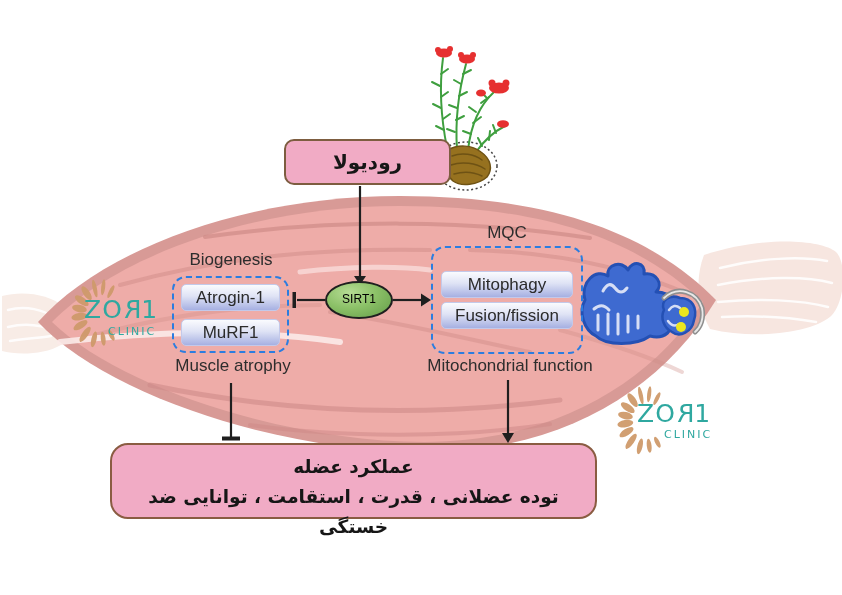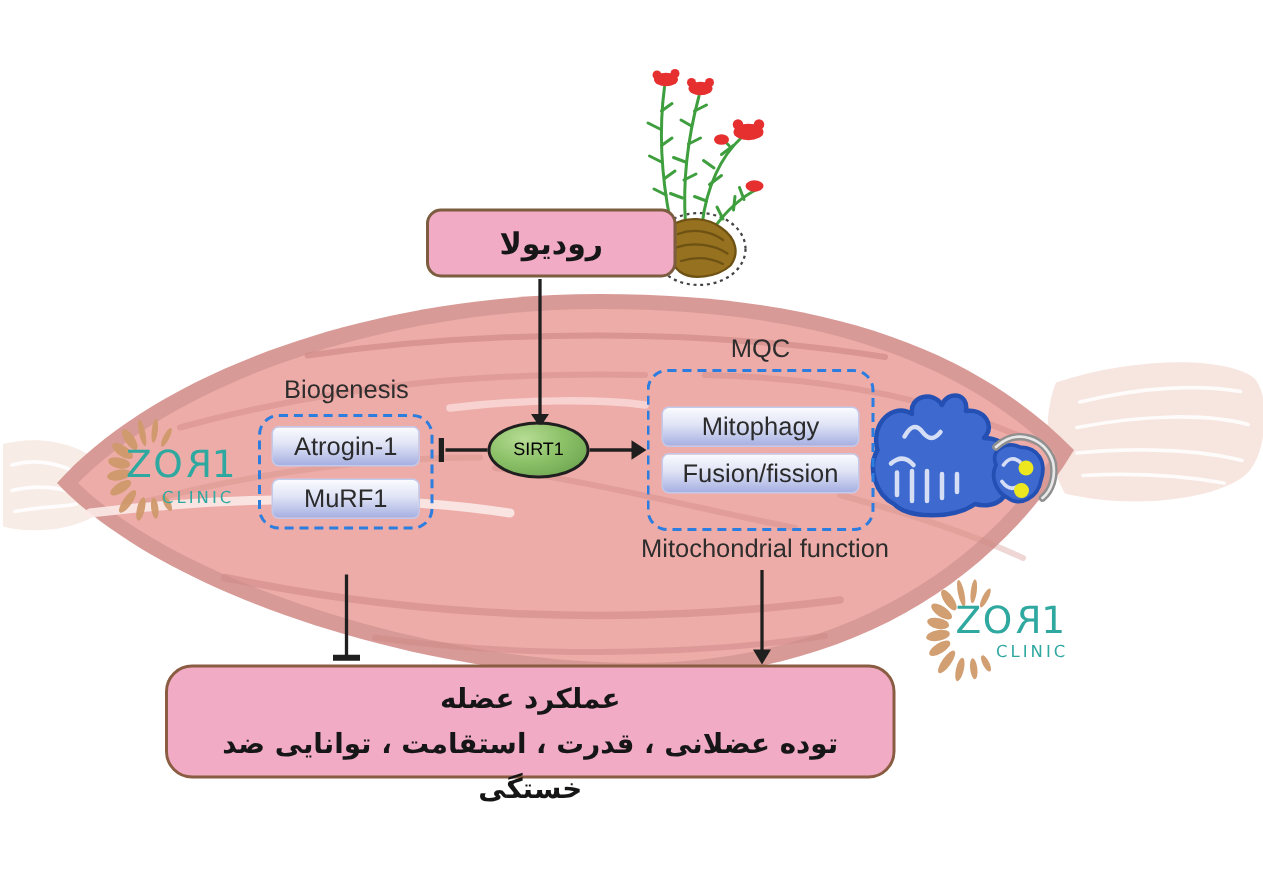--- a/index.html
+++ b/index.html
@@ -177,20 +177,21 @@
 
   <div class="pinkbox top-box">
     <span>رودیولا</span>
   </div>
 
   <div class="diag-label lbl-atrogenes">Biogenesis</div>
   <div class="dashed panel-atrogenes">
     <div class="pill">Atrogin-1</div>
     <div class="pill">MuRF1</div>
   </div>
+  <div class="diag-label lbl-atrophy">Muscle atrophy</div>
 
   <div class="sirt">SIRT1</div>
 
   <div class="diag-label lbl-mqc">MQC</div>
   <div class="dashed panel-mqc">
     <div class="pill">Mitophagy</div>
     <div class="pill">Fusion/fission</div>
   </div>
   <div class="diag-label lbl-mitofn">Mitochondrial function</div>
 

